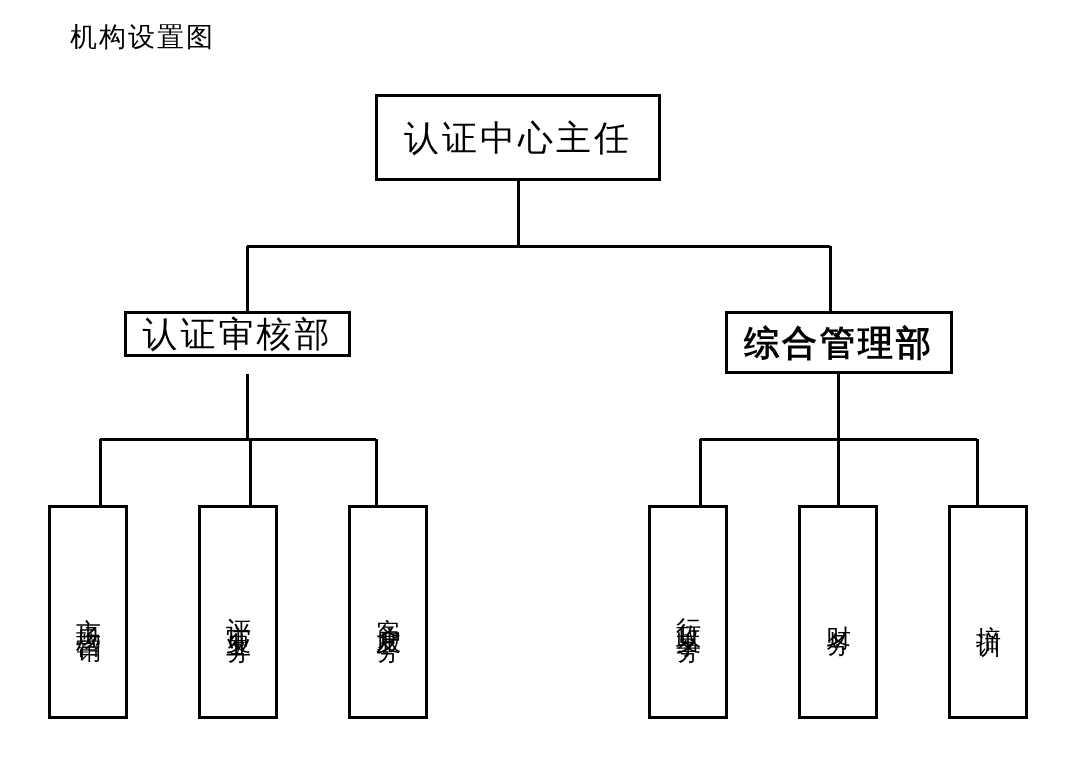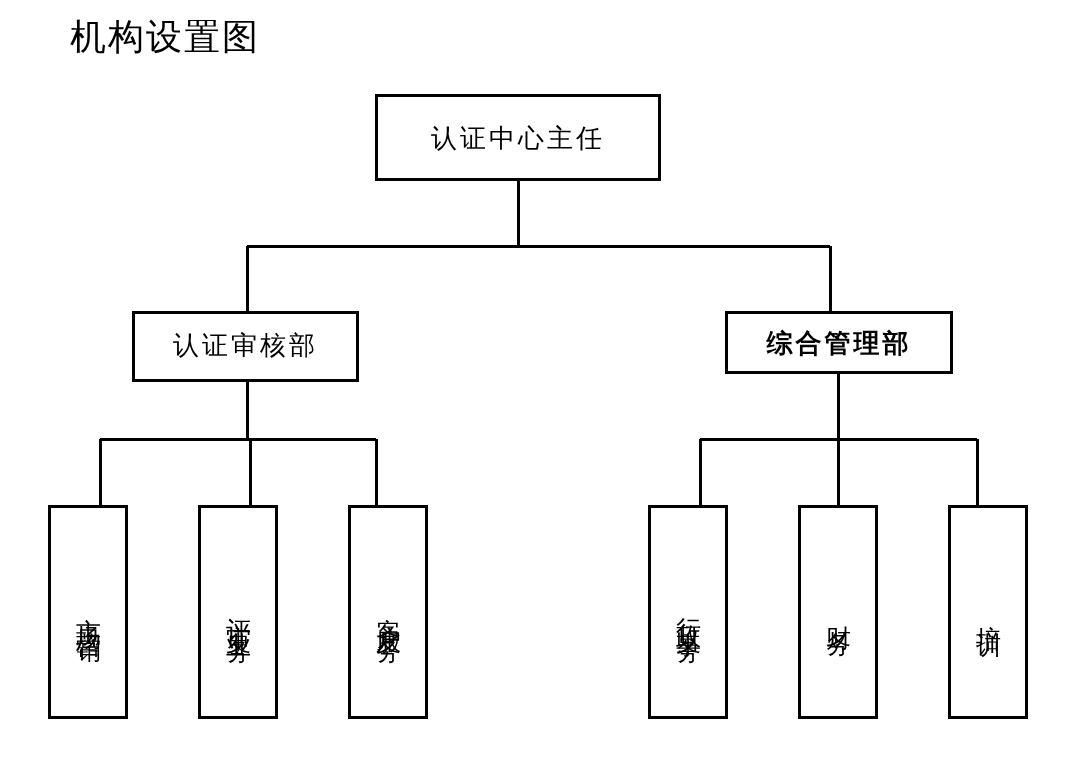--- a/index.html
+++ b/index.html
@@ -15,21 +15,21 @@
     position: relative;
     width: 1077px;
     height: 759px;
     background: #ffffff;
     overflow: hidden;
   }
   #chart-title {
     position: absolute;
     left: 70px;
     top: 20px;
-    font-size: 36px;
+    font-size: 27px;
     line-height: 34px;
     letter-spacing: 2px;
     white-space: nowrap;
     color: #000000;
   }
   #connectors {
     position: absolute;
     left: 0;
     top: 0;
     width: 1077px;
@@ -43,45 +43,44 @@
     display: flex;
     align-items: center;
     justify-content: center;
   }
   .node .node-label {
     display: block;
     text-align: center;
     color: #000000;
   }
   .node.horizontal .node-label {
-    font-size: 26px;
+    font-size: 35px;
     line-height: 32px;
     letter-spacing: 3px;
     white-space: nowrap;
   }
   .node.vertical .node-label {
     writing-mode: vertical-rl;
     text-orientation: upright;
     font-size: 25px;
     line-height: 30px;
     letter-spacing: 7px;
     white-space: nowrap;
   }
   #root-node {
     left: 375px;
     top: 94px;
     width: 286px;
     height: 87px;
   }
   #level2-left {
-    left: 132px;
+    left: 124px;
     top: 311px;
     width: 227px;
-    height: 71px;
-    font-family: Liberation Mono, monospace;
+    height: 46px;
   }
   #level2-right {
     left: 725px;
     top: 311px;
     width: 228px;
     height: 63px;
     font-weight: bold;
   }
   .leaf {
     top: 505px;

